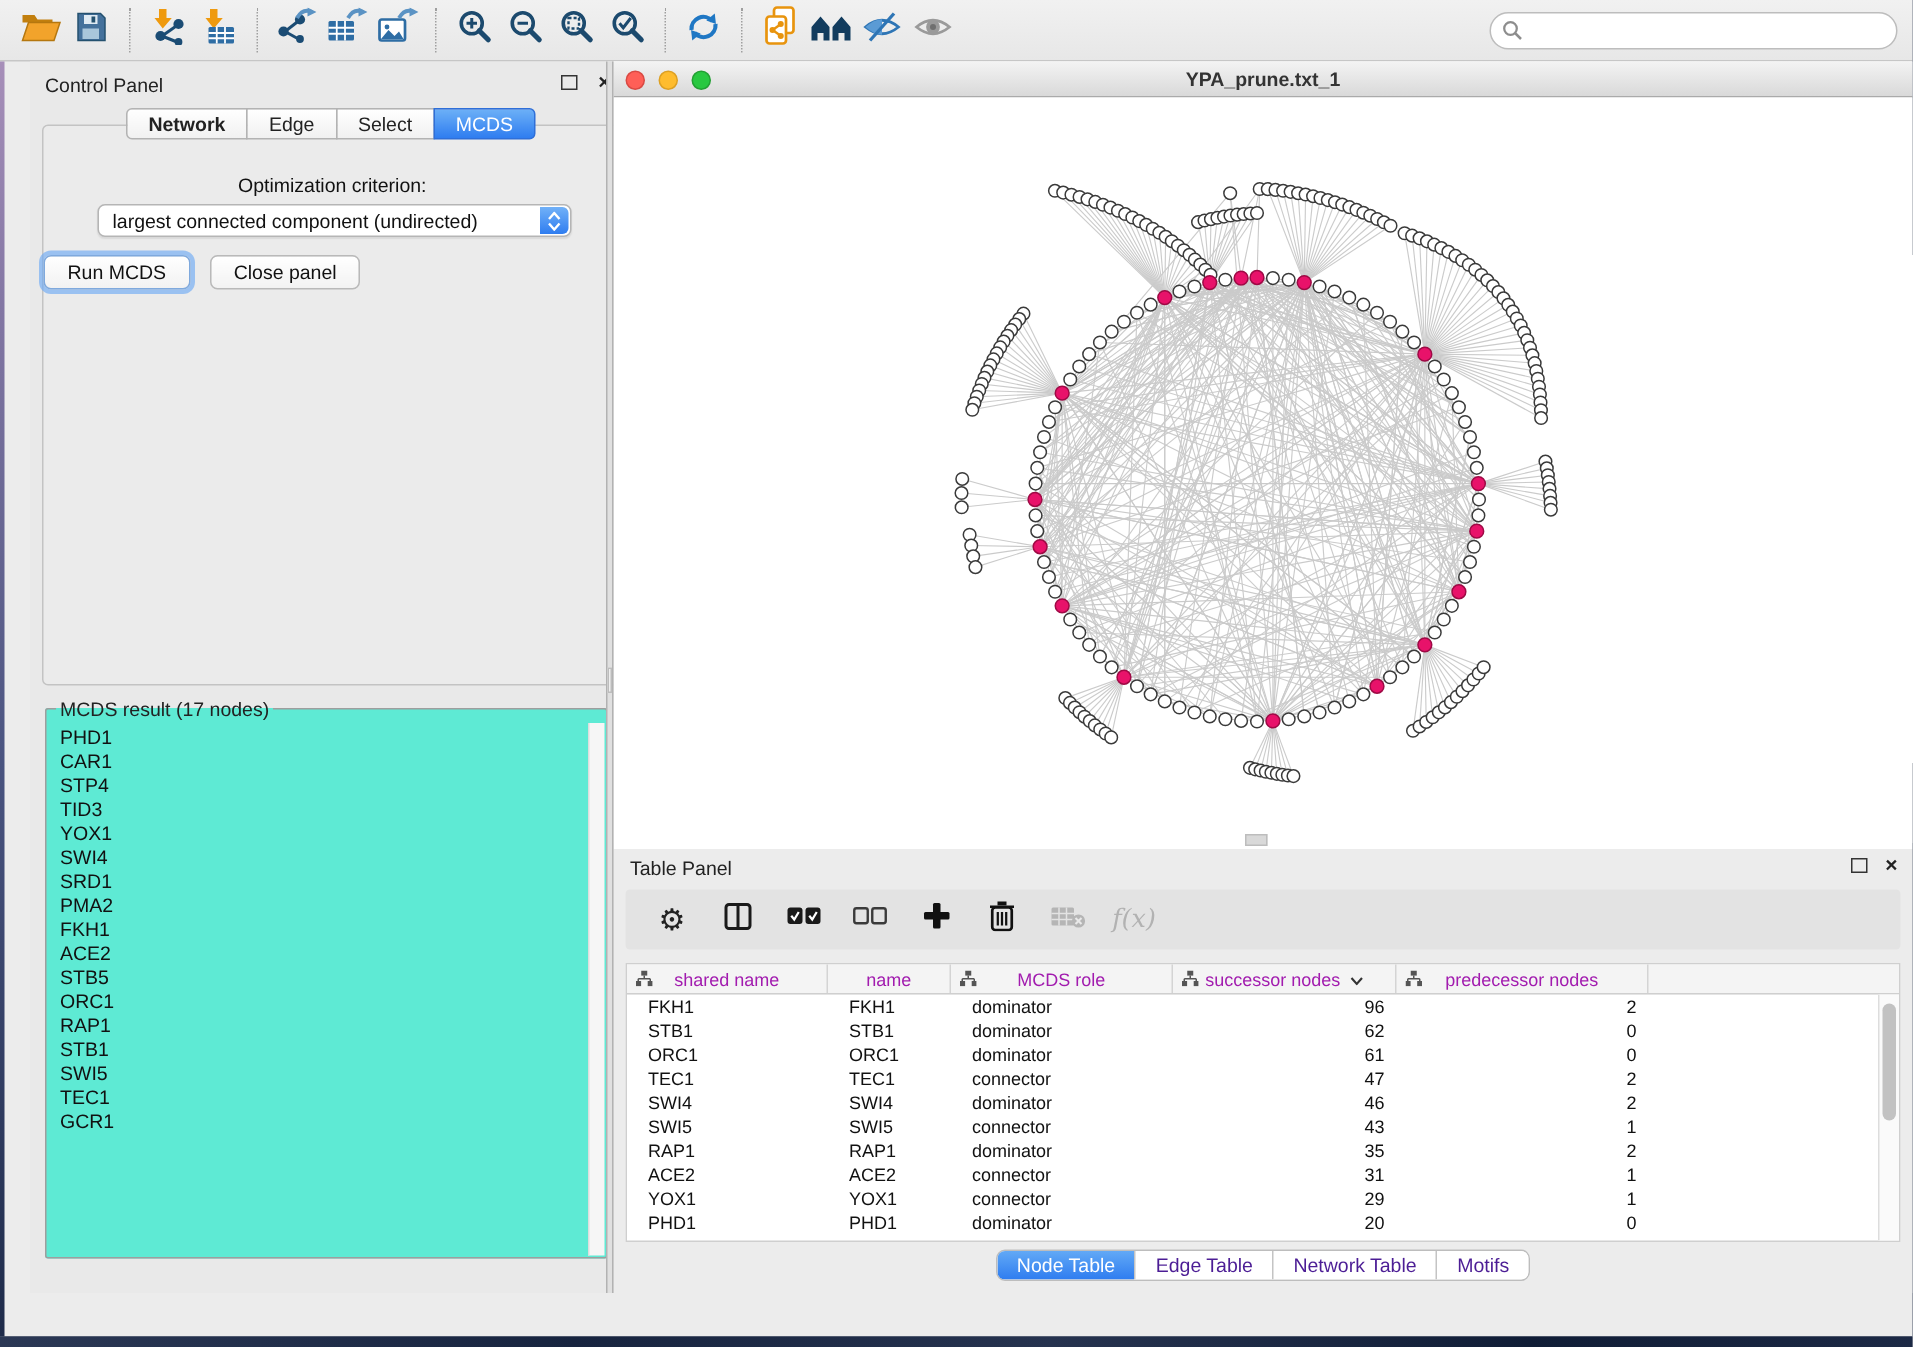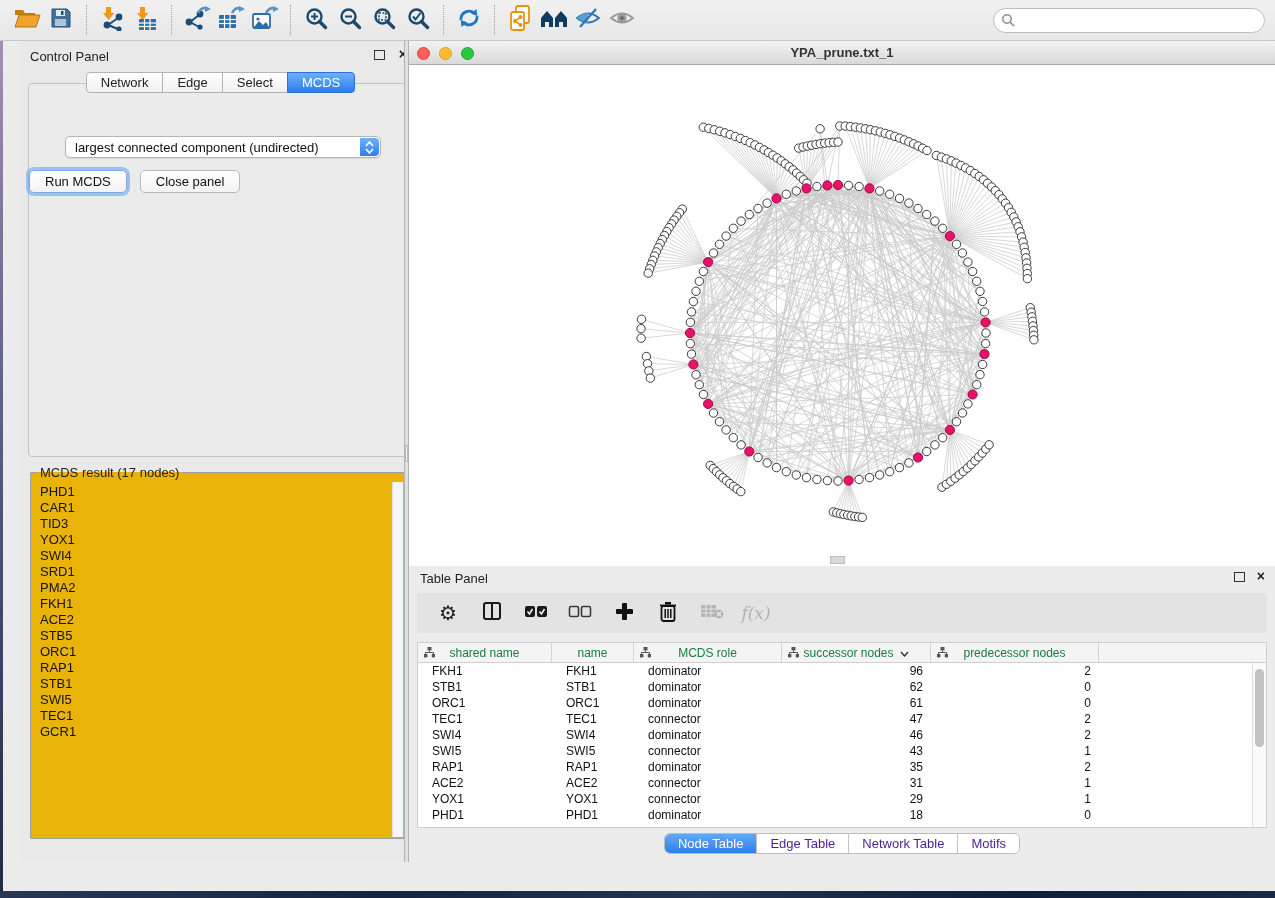--- a/index.html
+++ b/index.html
@@ -31,40 +31,40 @@
   .cp-header { position:relative; height:26px; }
   .cp-title { position:absolute; left:10px; top:8px; font-size:13px; color:#222; }
   .panel-float { position:absolute; width:11px; height:10px; border:1.5px solid #333; background:transparent; }
   .panel-close { position:absolute; font-size:14px; font-weight:700; color:#222; line-height:10px; cursor:default;}
   .cp-float { right:36px; top:9px; } .cp-close { right:14px; top:8px; }
 
   .cp-tabs { position:absolute; left:0; top:31px; width:100%; display:flex; justify-content:center; z-index:5;}
   .seg { height:21px; font-size:13px; color:#222; background:linear-gradient(#ffffff,#f1f1f1);
     border:1px solid #b3b3b3; display:flex; align-items:center; justify-content:center;
     padding:0 14px; margin-left:-1px; }
-  .seg:first-child { border-radius:4px 0 0 4px; margin-left:0;}
+  .seg:first-child { border-radius:4px 0 0 4px; margin-left:0;font-weight:bold;}
   .seg:last-child { border-radius:0 4px 4px 0; }
   .seg.active { background:linear-gradient(#6cb0f7,#2f7df0); color:#fff; border-color:#2f6fd8; }
 
   .cp-card { position:absolute; left:8px; top:42px; width:387px; height:374px;
     background:#ebebeb; border:1px solid #c3c3c3; border-radius:4px; }
   .opt-label { position:absolute; left:0; top:32px; width:100%; text-align:center; font-size:13px; color:#111; }
   .opt-select { position:absolute; left:36px; top:52px; width:316px; height:22px; background:#fff;
     border:1px solid #b5b5b5; border-radius:5px; box-shadow:0 1px 1px rgba(0,0,0,.08);
     display:flex; align-items:center; font-size:13px; color:#111; padding-left:9px; }
   .opt-stepper { position:absolute; right:1px; top:1px; width:19px; height:18px; border-radius:0 4px 4px 0;
     background:linear-gradient(#71b1f8,#2f7df0); display:flex; flex-direction:column;
     align-items:center; justify-content:center; gap:1px;}
   .btn-row { position:absolute; left:0; top:86px; width:100%; display:flex; justify-content:flex-start; gap:13px;}
   .mac-btn { height:23px; padding:0 15px; font-size:13px; color:#111;
     background:linear-gradient(#ffffff,#f2f2f2); border:1px solid #b9b9b9; border-radius:5px; }
   .mac-btn.focus { box-shadow:0 0 0 3px rgba(110,170,245,.65); border-color:#7fa9dd; }
 
   .mcds-fieldset { position:absolute; left:10px; top:424px; width:375px; height:374px;
-    border:1px solid #9e9e9e; background:#eab308; margin:0; padding:0; border-radius:2px;}
+    border:1px solid #9e9e9e; background:#5eead4; margin:0; padding:0; border-radius:2px;}
   .mcds-fieldset legend { font-size:13px; color:#222; margin-left:6px; padding:0 3px; }
   .mcds-list { position:absolute; left:1px; top:2px; bottom:1px; right:12px; overflow:hidden;
     padding:2px 0 0 8px; }
   .mcds-item { font-size:13px; color:#111; line-height:16px; }
   .mcds-scroll { position:absolute; top:2px; right:1px; bottom:1px; width:11px;
     background:#f6f6f6; border-left:1px solid #ddd; }
 
   
   .v-divider { position:absolute; left:404px; top:41px; width:5px; height:821px;
     background:#e0e0e0; border-left:1px solid #b2b2b2; border-right:1px solid #b2b2b2; z-index:6;}
@@ -91,21 +91,21 @@
   .tp-float { right:30px; top:6px; } .tp-close { right:10px; top:5px; }
   .tp-toolbar { position:absolute; left:8px; top:27px; right:8px; height:40px;
     background:#e3e3e3; border-radius:3px; display:flex; align-items:center; padding-left:16px; gap:14px; }
   .tpi { width:30px; height:30px; display:flex; align-items:center; justify-content:center; }
   .fx { font-family:"DejaVu Serif", serif; font-style:italic; font-size:17px; color:#b2b2b2; }
 
   .node-table { position:absolute; left:8px; top:76px; right:8px; height:186px; background:#fff;
     border:1px solid #cfcfcf; }
   .thead { display:flex; height:20px; background:#f4f4f4; border-bottom:1px solid #cfcfcf; }
   .thcell { position:relative; display:flex; align-items:center; justify-content:center;
-    font-size:12px; color:#15803d; border-right:1px solid #d4d4d4; }
+    font-size:12px; color:#a21caf; border-right:1px solid #d4d4d4; }
   .thcell .colicon { position:absolute; left:6px; top:4px; }
   .sortglyph { margin-left:6px; }
   .c0{width:134px;} .c1{width:82px;} .c2{width:148px;} .c3{width:149px;} .c4{width:168px;} .c5{flex:1; border-right:none;}
   .tbody { position:absolute; top:20px; left:0; right:14px; bottom:0; overflow:hidden; }
   .trow { display:flex; height:16px; }
   .tcell { font-size:12px; color:#111; line-height:16px; padding-left:14px; white-space:nowrap; overflow:hidden;}
   .tcell.num { text-align:right; padding-right:8px; padding-left:0; }
   .vscroll { position:absolute; right:0; top:20px; width:14px; bottom:0;
     background:#fafafa; border-left:1px solid #ddd; }
   .vthumb { position:absolute; left:2px; top:6px; width:9px; height:78px; background:#c2c2c2; border-radius:5px; }
@@ -320,20 +320,21 @@
       <span class="panel-float cp-float"></span>
       <span class="panel-close cp-close">×</span>
     </div>
     <div class="cp-tabs">
       <div class="seg">Network</div>
       <div class="seg">Edge</div>
       <div class="seg">Select</div>
       <div class="seg active">MCDS</div>
     </div>
     <div class="cp-card">
+      <div class="opt-label">Optimization criterion:</div>
       <div class="opt-select">
         <span>largest connected component (undirected)</span>
         <span class="opt-stepper">
           <svg width="9" height="6" viewBox="0 0 9 6">
               <path d="M1 5 L4.5 1 L8 5" fill="none" stroke="#fff" stroke-width="1.6"></path>
             </svg>
           <svg width="9" height="6" viewBox="0 0 9 6">
               <path d="M1 1 L4.5 5 L8 1" fill="none" stroke="#fff" stroke-width="1.6"></path>
             </svg>
         </span>
@@ -341,20 +342,21 @@
       <div class="btn-row">
         <button class="mac-btn focus">Run MCDS</button>
         <button class="mac-btn">Close panel</button>
       </div>
     </div>
     <fieldset class="mcds-fieldset">
       <legend>MCDS result (17 nodes)</legend>
       <div class="mcds-list">
           <div class="mcds-item">PHD1</div>
           <div class="mcds-item">CAR1</div>
+          <div class="mcds-item">STP4</div>
           <div class="mcds-item">TID3</div>
           <div class="mcds-item">YOX1</div>
           <div class="mcds-item">SWI4</div>
           <div class="mcds-item">SRD1</div>
           <div class="mcds-item">PMA2</div>
           <div class="mcds-item">FKH1</div>
           <div class="mcds-item">ACE2</div>
           <div class="mcds-item">STB5</div>
           <div class="mcds-item">ORC1</div>
           <div class="mcds-item">RAP1</div>
@@ -1358,21 +1360,21 @@
             <div class="tcell c1">YOX1</div>
             <div class="tcell c2">connector</div>
             <div class="tcell c3 num">29</div>
             <div class="tcell c4 num">1</div>
             <div class="tcell c5"></div>
           </div>
           <div class="trow">
             <div class="tcell c0">PHD1</div>
             <div class="tcell c1">PHD1</div>
             <div class="tcell c2">dominator</div>
-            <div class="tcell c3 num">18</div>
+            <div class="tcell c3 num">20</div>
             <div class="tcell c4 num">0</div>
             <div class="tcell c5"></div>
           </div>
         </div>
       <div class="vscroll">
         <div class="vthumb"></div>
       </div>
     </div>
 
     <div class="bottom-tabs">

